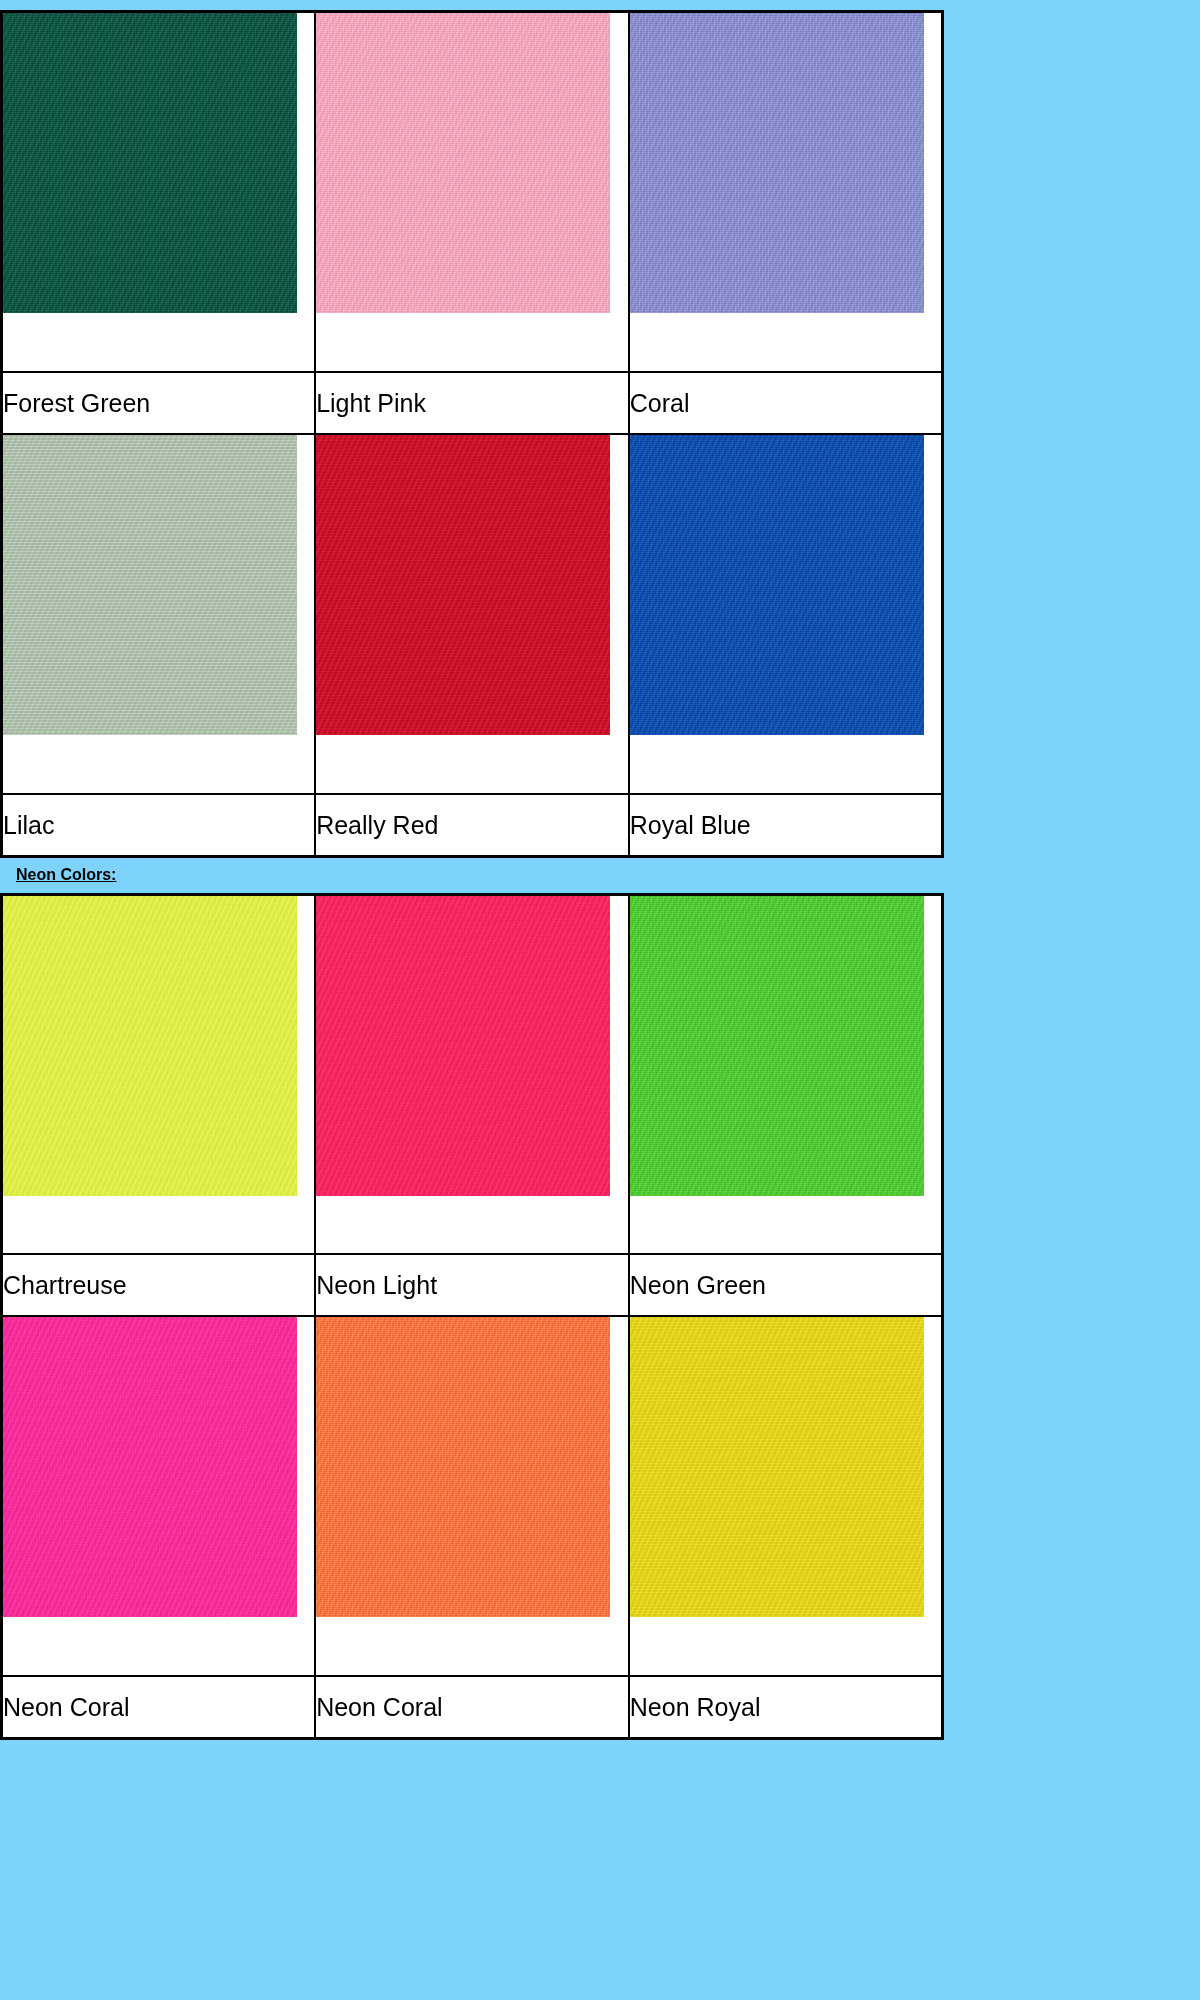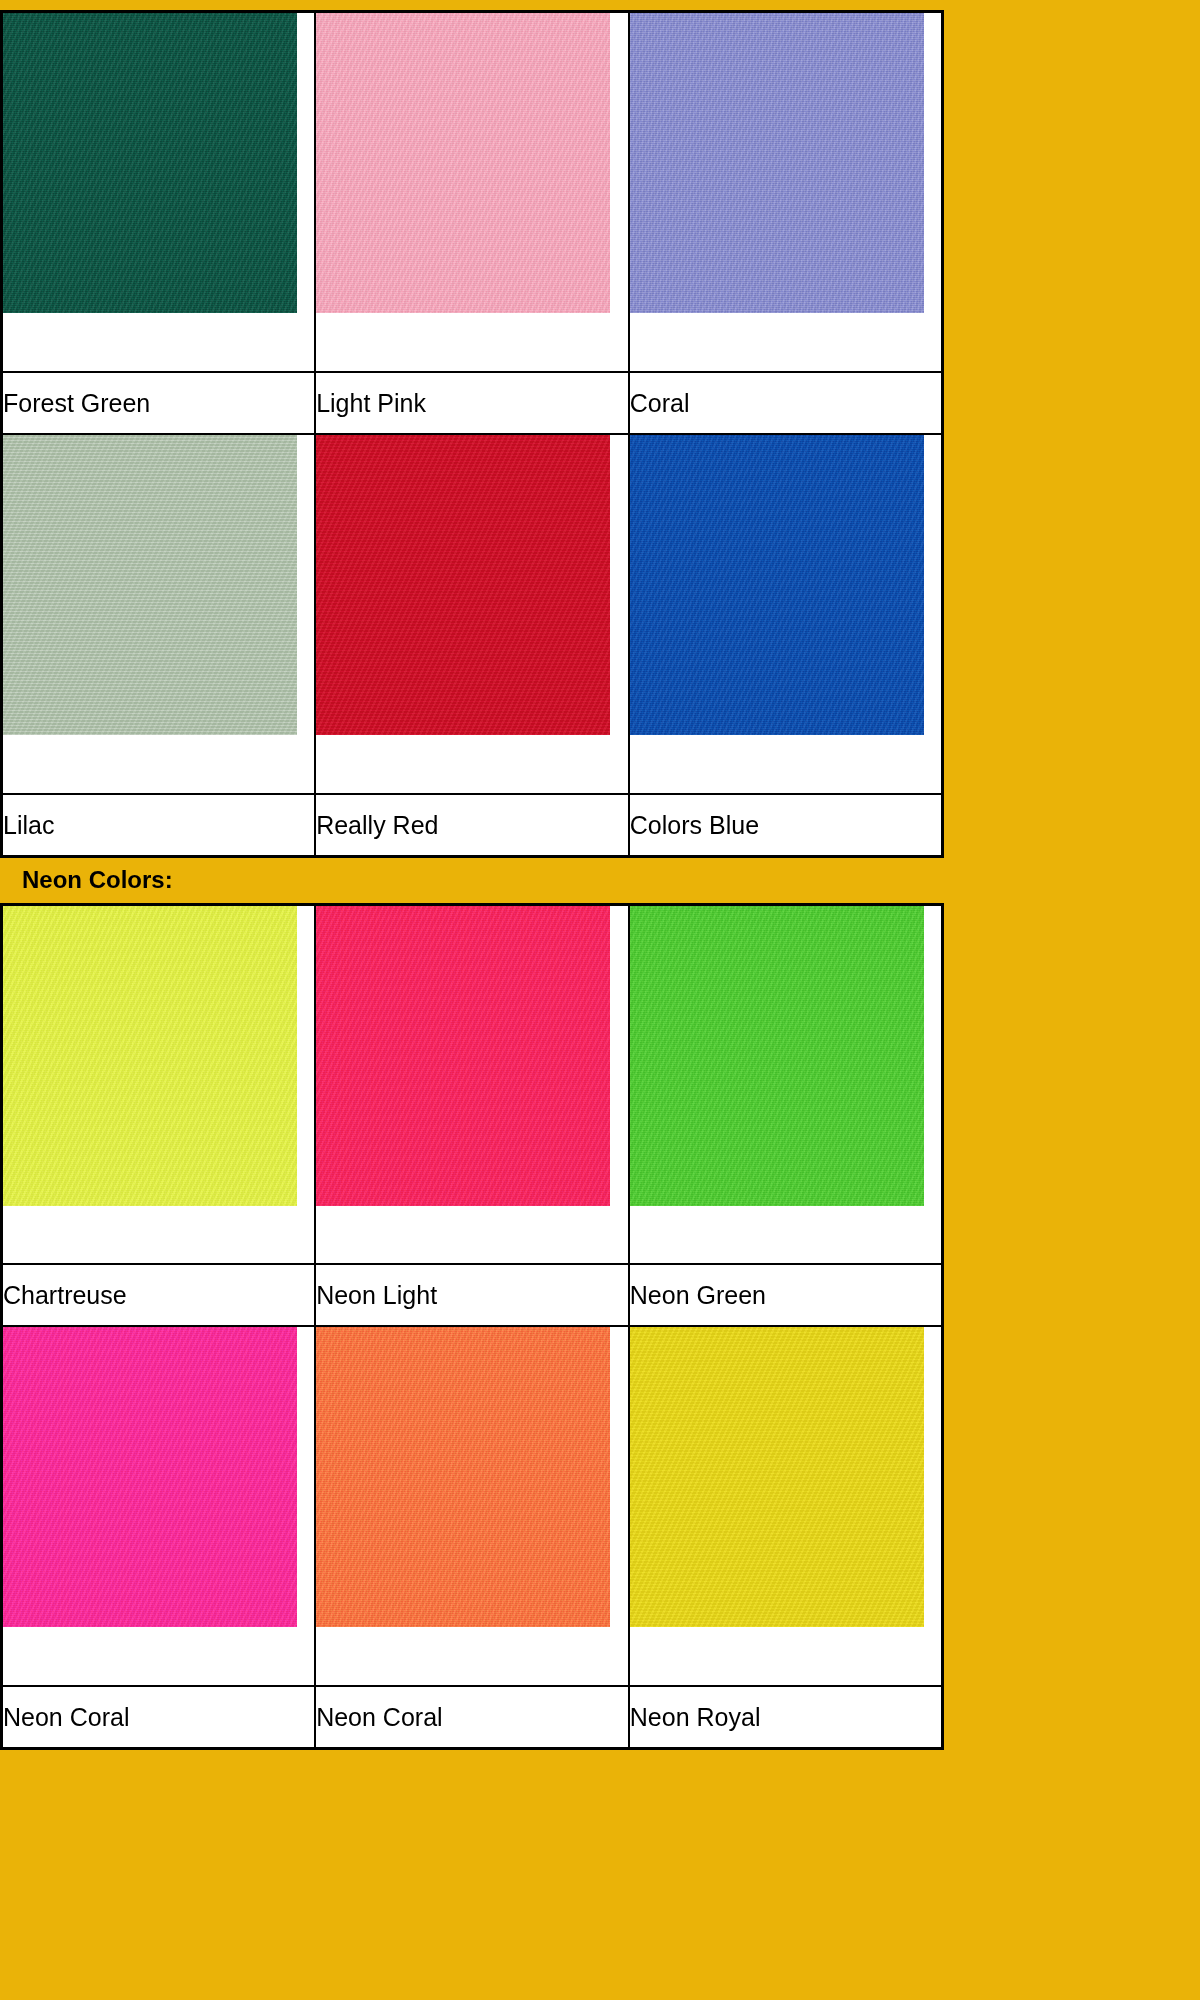--- a/index.html
+++ b/index.html
@@ -6,21 +6,21 @@
   html, body {
     margin: 0;
     padding: 0;
     background: #ffffff;
     font-family: "Liberation Sans", sans-serif;
   }
   .page {
     width: 1200px;
     height: 2000px;
     position: relative;
-    background: #eab308;
+    background: #7dd3fc;
     padding: 0;
     overflow: hidden;
   }
 
   
   .swatch-table {
     border-collapse: collapse;
     table-layout: fixed;
     width: 944px;
     margin: 0;
@@ -96,25 +96,26 @@
   .label-text {
     font-size: 25px;
     line-height: 60px;
     color: #000000;
     font-family: "Liberation Sans", sans-serif;
     white-space: nowrap;
   }
 
   
   .section-heading {
-    font-size: 24px;
+    font-size: 16px;
     font-weight: bold;
     color: #000000;
-    padding: 8px 0 9px 22px;
+    padding: 8px 0 9px 16px;
     font-family: "Liberation Sans", sans-serif;
+    text-decoration: underline;
   }
 
   .table-block { margin: 0; }
   .spacer-top { height: 10px; }
 </style>
 </head>
 <body>
 
 <div class="page">
 
@@ -166,21 +167,21 @@
         </tr>
 
         <tr>
           <td class="label-cell">
             <div class="label-text">Lilac</div>
           </td>
           <td class="label-cell">
             <div class="label-text">Really Red</div>
           </td>
           <td class="label-cell">
-            <div class="label-text">Colors Blue</div>
+            <div class="label-text">Royal Blue</div>
           </td>
         </tr>
       </tbody>
     </table>
   </div>
 
   <div class="section-heading">Neon Colors:</div>
 
   <div class="table-block">
     <table class="swatch-table">

